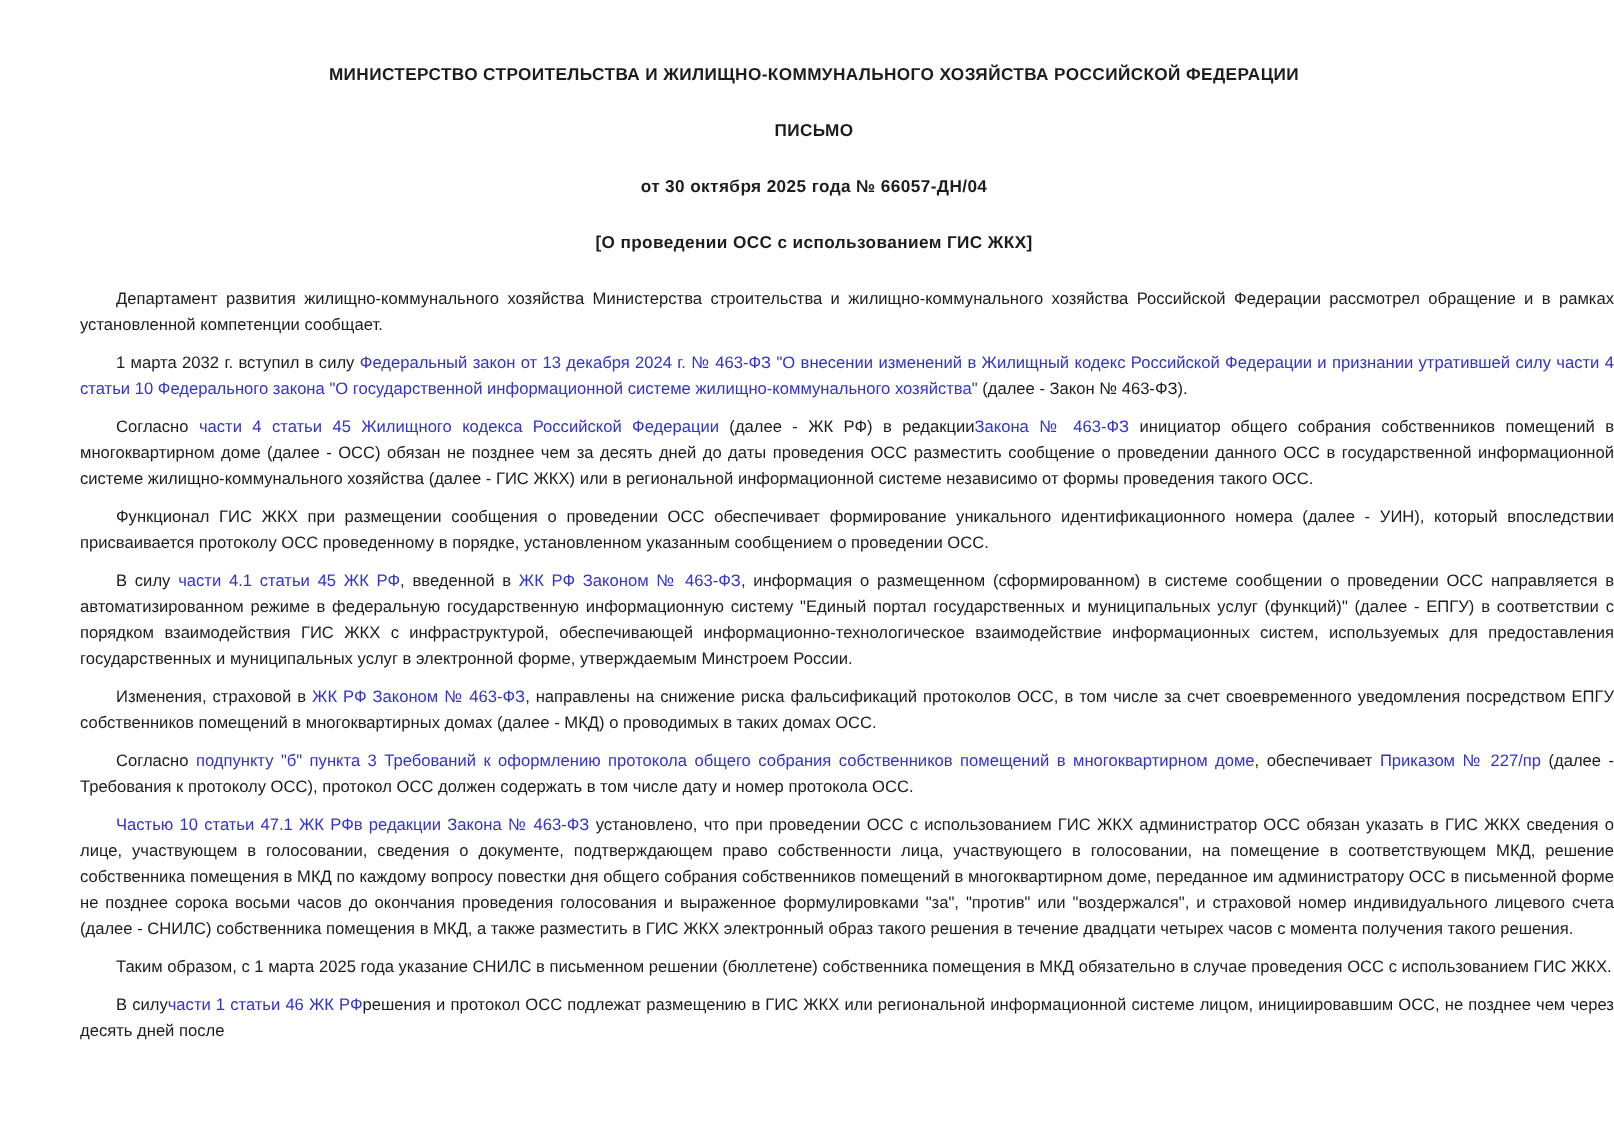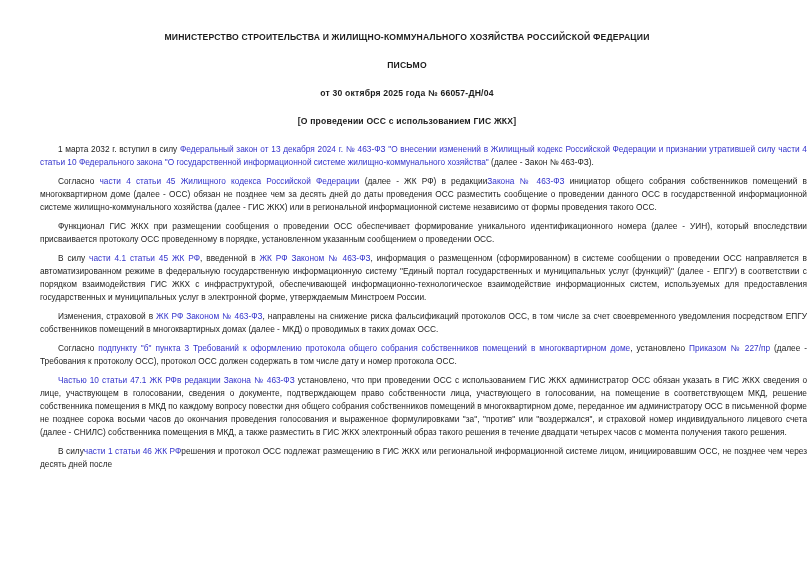--- a/index.html
+++ b/index.html
@@ -57,22 +57,24 @@
 <body style="background: rgb(255, 255, 255);">
 
 <div class="page">
   <header class="doc-header">
     <div class="h-line">МИНИСТЕРСТВО СТРОИТЕЛЬСТВА И ЖИЛИЩНО-КОММУНАЛЬНОГО ХОЗЯЙСТВА РОССИЙСКОЙ ФЕДЕРАЦИИ</div>
     <div class="h-line">ПИСЬМО</div>
     <div class="h-line">от 30 октября 2025 года № 66057-ДН/04</div>
     <div class="h-line subject">[О проведении ОСС с использованием ГИС ЖКХ]</div>
   </header>
   <main class="doc-body" id="doc-body">
+      <p><span>Департамент развития жилищно-коммунального хозяйства Министерства строительства и жилищно-коммунального хозяйства Российской Федерации рассмотрел обращение и в рамках установленной компетенции сообщает.</span></p>
       <p><span>1 марта 2032 г. вступил в силу </span><a class="doc-link" href="#">Федеральный закон от 13 декабря 2024 г. № 463-ФЗ "О внесении изменений в Жилищный кодекс Российской Федерации и признании утратившей силу части 4 статьи 10 Федерального закона "О государственной информационной системе жилищно-коммунального хозяйства"</a><span> (далее - Закон № 463-ФЗ).</span></p>
       <p><span>Согласно </span><a class="doc-link" href="#">части 4 статьи 45 Жилищного кодекса Российской Федерации</a><span> (далее - ЖК РФ) в редакции</span><a class="doc-link" href="#">Закона № 463-ФЗ</a><span> инициатор общего собрания собственников помещений в многоквартирном доме (далее - ОСС) обязан не позднее чем за десять дней до даты проведения ОСС разместить сообщение о проведении данного ОСС в государственной информационной системе жилищно-коммунального хозяйства (далее - ГИС ЖКХ) или в региональной информационной системе независимо от формы проведения такого ОСС.</span></p>
       <p><span>Функционал ГИС ЖКХ при размещении сообщения о проведении ОСС обеспечивает формирование уникального идентификационного номера (далее - УИН), который впоследствии присваивается протоколу ОСС проведенному в порядке, установленном указанным сообщением о проведении ОСС.</span></p>
       <p><span>В силу </span><a class="doc-link" href="#">части 4.1 статьи 45 ЖК РФ</a><span>, введенной в </span><a class="doc-link" href="#">ЖК РФ Законом № 463-ФЗ</a><span>, информация о размещенном (сформированном) в системе сообщении о проведении ОСС направляется в автоматизированном режиме в федеральную государственную информационную систему "Единый портал государственных и муниципальных услуг (функций)" (далее - ЕПГУ) в соответствии с порядком взаимодействия ГИС ЖКХ с инфраструктурой, обеспечивающей информационно-технологическое взаимодействие информационных систем, используемых для предоставления государственных и муниципальных услуг в электронной форме, утверждаемым Минстроем России.</span></p>
       <p><span>Изменения, страховой в </span><a class="doc-link" href="#">ЖК РФ Законом № 463-ФЗ</a><span>, направлены на снижение риска фальсификаций протоколов ОСС, в том числе за счет своевременного уведомления посредством ЕПГУ собственников помещений в многоквартирных домах (далее - МКД) о проводимых в таких домах ОСС.</span></p>
-      <p><span>Согласно </span><a class="doc-link" href="#">подпункту "б" пункта 3 Требований к оформлению протокола общего собрания собственников помещений в многоквартирном доме</a><span>, установлено </span><a class="doc-link" href="#">Приказом № 227/пр</a><span> (далее - Требования к протоколу ОСС), протокол ОСС должен содержать в том числе дату и номер протокола ОСС.</span></p>
+      <p><span>Согласно </span><a class="doc-link" href="#">подпункту "б" пункта 3 Требований к оформлению протокола общего собрания собственников помещений в многоквартирном доме</a><span>, обеспечивает </span><a class="doc-link" href="#">Приказом № 227/пр</a><span> (далее - Требования к протоколу ОСС), протокол ОСС должен содержать в том числе дату и номер протокола ОСС.</span></p>
       <p><a class="doc-link" href="#">Частью 10 статьи 47.1 ЖК РФв редакции Закона № 463-ФЗ</a><span> установлено, что при проведении ОСС с использованием ГИС ЖКХ администратор ОСС обязан указать в ГИС ЖКХ сведения о лице, участвующем в голосовании, сведения о документе, подтверждающем право собственности лица, участвующего в голосовании, на помещение в соответствующем МКД, решение собственника помещения в МКД по каждому вопросу повестки дня общего собрания собственников помещений в многоквартирном доме, переданное им администратору ОСС в письменной форме не позднее сорока восьми часов до окончания проведения голосования и выраженное формулировками "за", "против" или "воздержался", и страховой номер индивидуального лицевого счета (далее - СНИЛС) собственника помещения в МКД, а также разместить в ГИС ЖКХ электронный образ такого решения в течение двадцати четырех часов с момента получения такого решения.</span></p>
+      <p><span>Таким образом, с 1 марта 2025 года указание СНИЛС в письменном решении (бюллетене) собственника помещения в МКД обязательно в случае проведения ОСС с использованием ГИС ЖКХ.</span></p>
       <p><span>В силу</span><a class="doc-link" href="#">части 1 статьи 46 ЖК РФ</a><span>решения и протокол ОСС подлежат размещению в ГИС ЖКХ или региональной информационной системе лицом, инициировавшим ОСС, не позднее чем через десять дней после</span></p>
     </main>
 </div>
 
 </body></html>

